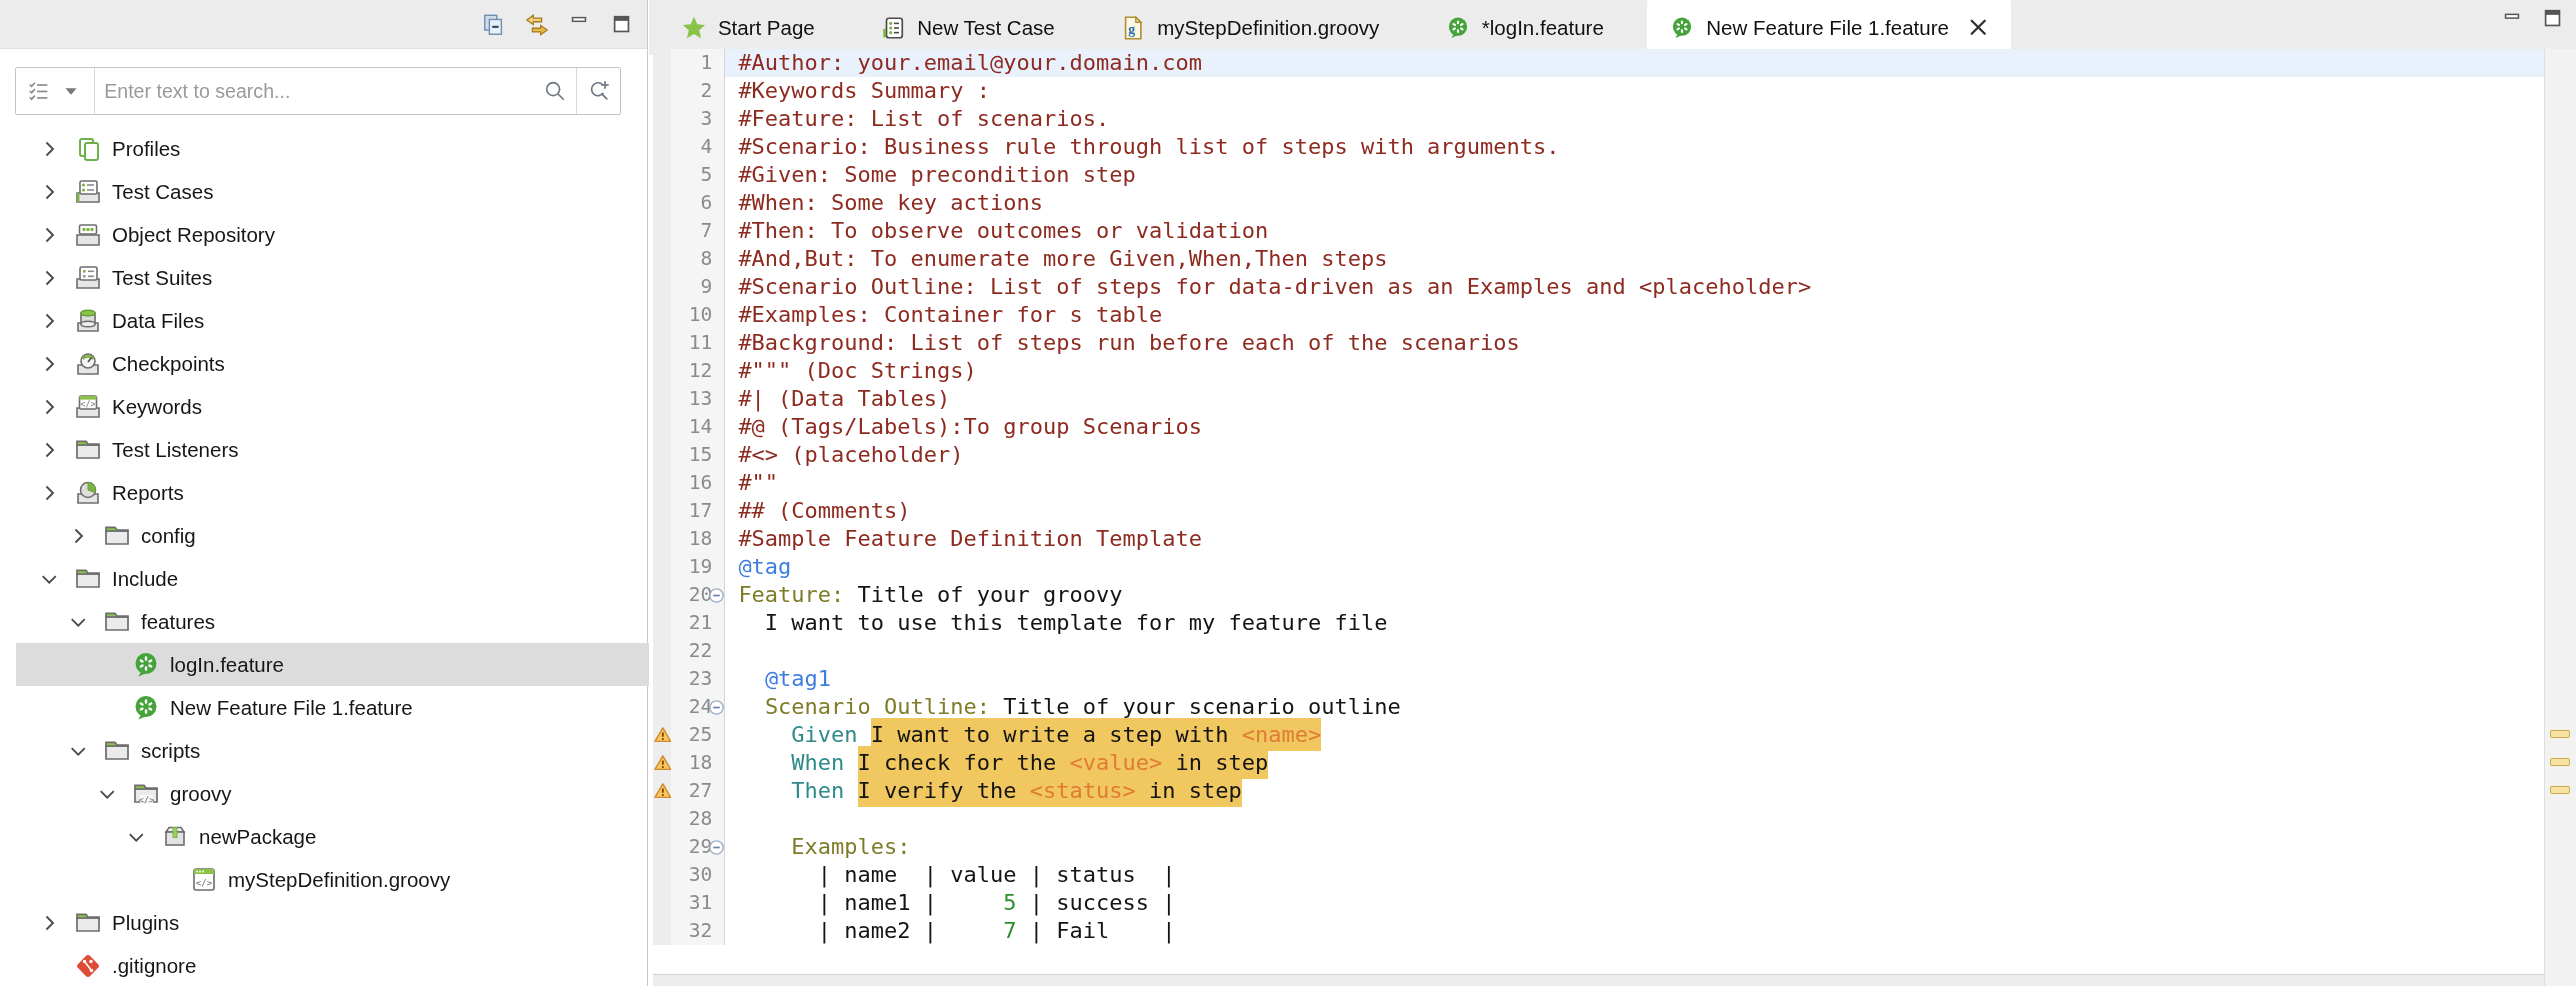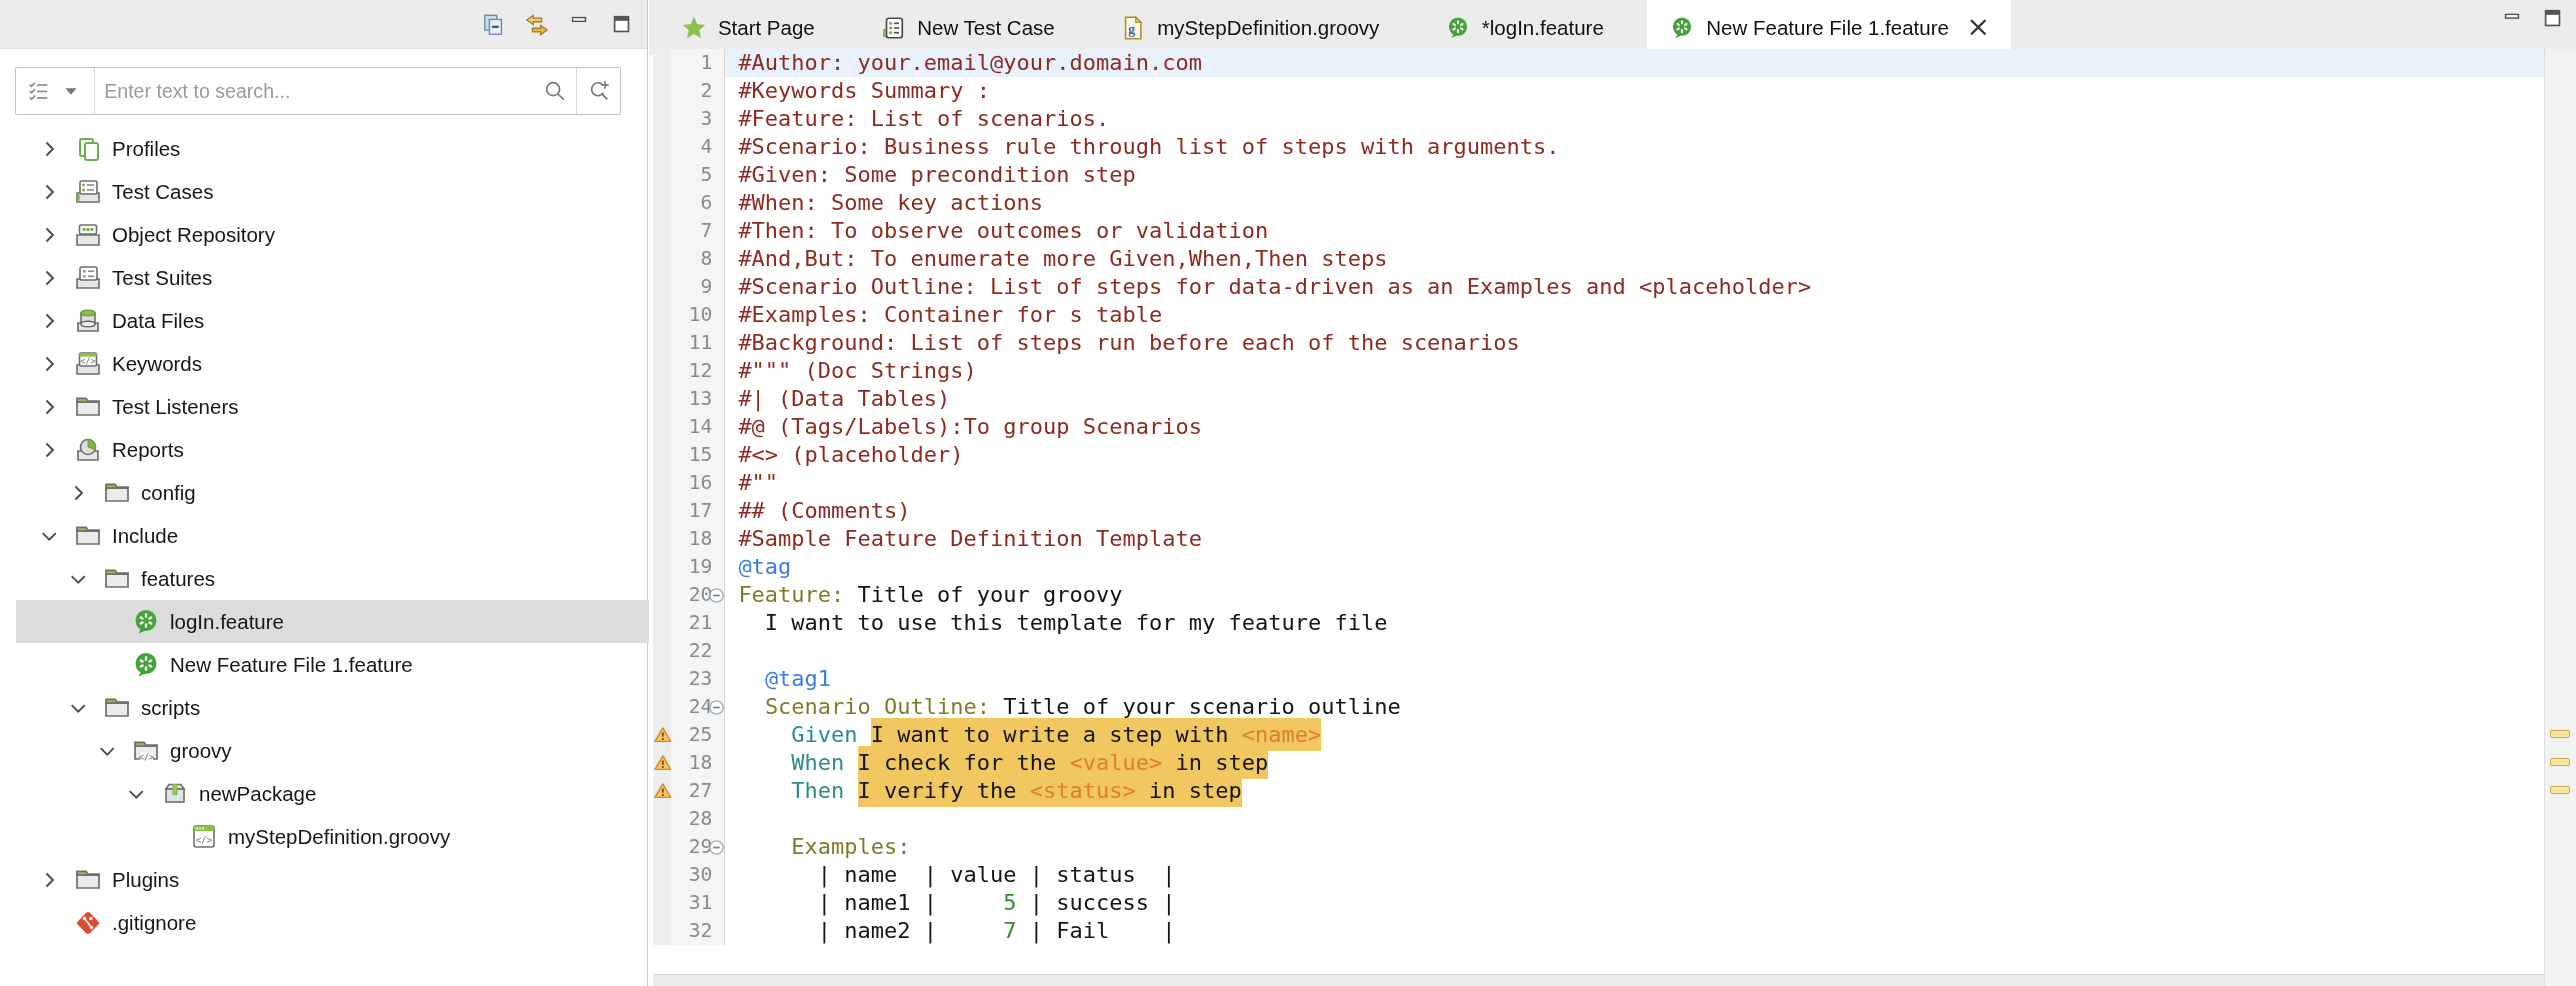--- a/index.html
+++ b/index.html
@@ -213,20 +213,32 @@
               <ellipse cx="15" cy="7" rx="7" ry="2.8" fill="#8bc34a" stroke="#689f38" stroke-width="1.4"></ellipse>
               <ellipse cx="15" cy="18" rx="7" ry="2.8" fill="#eeeeee" stroke="#6d6d6d" stroke-width="1.4"></ellipse>
             </svg></span>
           <span class="tlabel" style="left: 96px;">Data Files</span>
         </div>
         <div class="trow">
           <span class="chev" style="left: 23px;"><svg viewBox="0 0 22 22">
               <polyline points="8,4 15,11 8,18" fill="none" stroke="#4a4a4a" stroke-width="2"></polyline>
             </svg></span>
           <span class="ticon" style="left: 57px;"><svg viewBox="0 0 30 30">
+              <path d="M5 16 h20 v9 h-20 z" fill="#e6e6e6" stroke="#6d6d6d" stroke-width="1.6"></path>
+              <circle cx="15" cy="12" r="7" fill="#f4f4f4" stroke="#6d6d6d" stroke-width="1.6"></circle>
+              <path d="M9.5 10 A7 7 0 0 1 20.5 10" fill="none" stroke="#7cb342" stroke-width="2.6"></path>
+              <line x1="15" y1="13" x2="18.5" y2="8.5" stroke="#555" stroke-width="1.8"></line>
+            </svg></span>
+          <span class="tlabel" style="left: 96px;">Checkpoints</span>
+        </div>
+        <div class="trow">
+          <span class="chev" style="left: 23px;"><svg viewBox="0 0 22 22">
+              <polyline points="8,4 15,11 8,18" fill="none" stroke="#4a4a4a" stroke-width="2"></polyline>
+            </svg></span>
+          <span class="ticon" style="left: 57px;"><svg viewBox="0 0 30 30">
               <path d="M4 16 h22 v9 h-22 z" fill="#e6e6e6" stroke="#6d6d6d" stroke-width="1.6"></path>
               <rect x="6.5" y="4" width="17" height="13" rx="1.5" fill="#ffffff" stroke="#6d6d6d" stroke-width="1.6"></rect>
               <rect x="6.5" y="4" width="17" height="3.6" fill="#8bc34a"></rect>
               <text x="15" y="15" font-size="8.5" text-anchor="middle" fill="#7a7a7a" font-family="DejaVu Sans Mono, monospace">&lt;/&gt;</text>
             </svg></span>
           <span class="tlabel" style="left: 96px;">Keywords</span>
         </div>
         <div class="trow">
           <span class="chev" style="left: 23px;"><svg viewBox="0 0 22 22">
               <polyline points="8,4 15,11 8,18" fill="none" stroke="#4a4a4a" stroke-width="2"></polyline>

